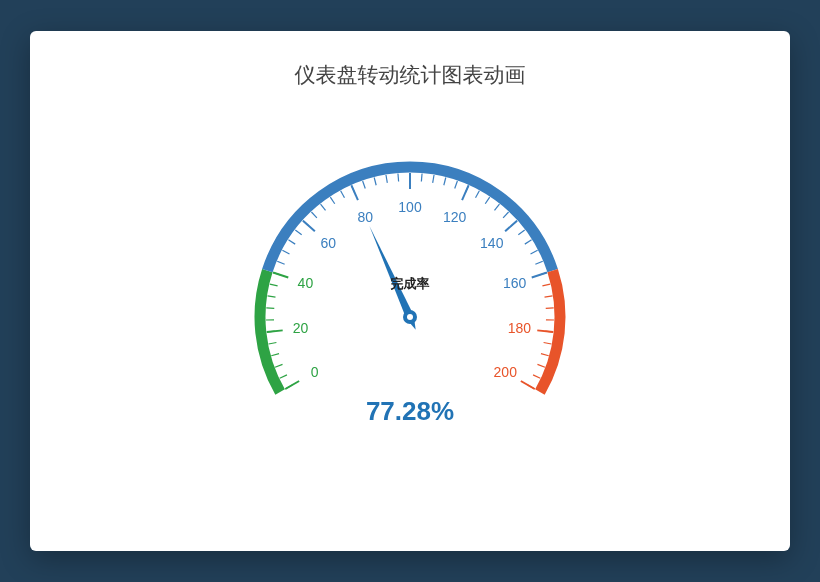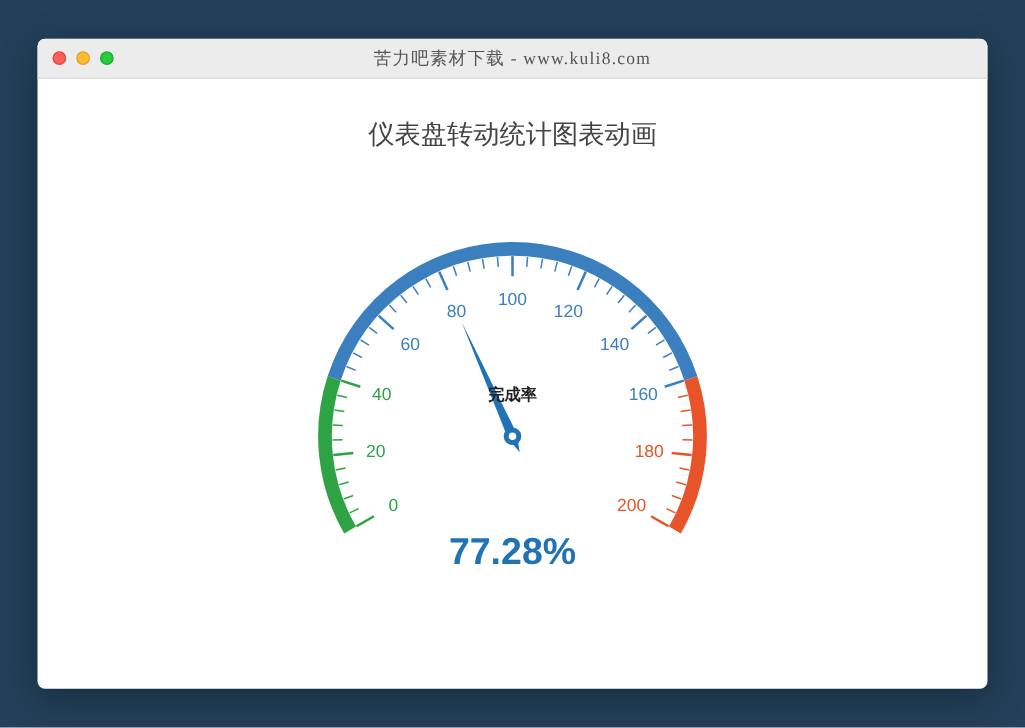--- a/index.html
+++ b/index.html
@@ -75,37 +75,29 @@
       font-size: 13px;
       font-weight: 700;
       color: #222;
       margin-top: 26px;
     }
     .value-label {
       position: absolute;
       left: 50%;
       bottom: 40px;
       transform: translateX(-50%);
-      font-size: 30px;
+      font-size: 26px;
       font-weight: 800;
       color: #2173b5;
     }
   </style>
 </head>
 <body>
 
 <div class="window">
-  <div class="titlebar">
-    <div class="traffic">
-      <div class="dot red"></div>
-      <div class="dot yellow"></div>
-      <div class="dot green"></div>
-    </div>
-    <div class="window-title">苦力吧素材下载 - www.kuli8.com</div>
-  </div>
   <div class="content">
     <h2 class="page-title">仪表盘转动统计图表动画</h2>
     <div class="gauge-wrap">
       <svg id="gauge-svg" class="gauge-svg" width="420" height="360" viewBox="0 0 420 360">
           <path d="M 80.0961894323342 285 A 150 150 0 0 1 67.34152255572698 163.64745084375787" stroke="#2ea344" stroke-width="11" fill="none"></path>
           <path d="M 67.34152255572698 163.64745084375787 A 150 150 0 0 1 352.658477444273 163.6474508437579" stroke="#3b7fbf" stroke-width="11" fill="none"></path>
           <path d="M 352.658477444273 163.6474508437579 A 150 150 0 0 1 339.9038105676658 285" stroke="#e8542a" stroke-width="11" fill="none"></path>
           <line x1="85.29234185504085" y1="282" x2="92.22054508531635" y2="278" stroke="#2ea344" stroke-width="1.2"></line>
           <line x1="79.70490444489317" y1="271.3122179853704" x2="86.94352086462132" y2="267.90598365284984" stroke="#2ea344" stroke-width="1.2"></line>
           <line x1="75.03139351316761" y1="260.19437481434136" x2="82.52964942910275" y2="257.4057984357669" stroke="#2ea344" stroke-width="1.2"></line>

